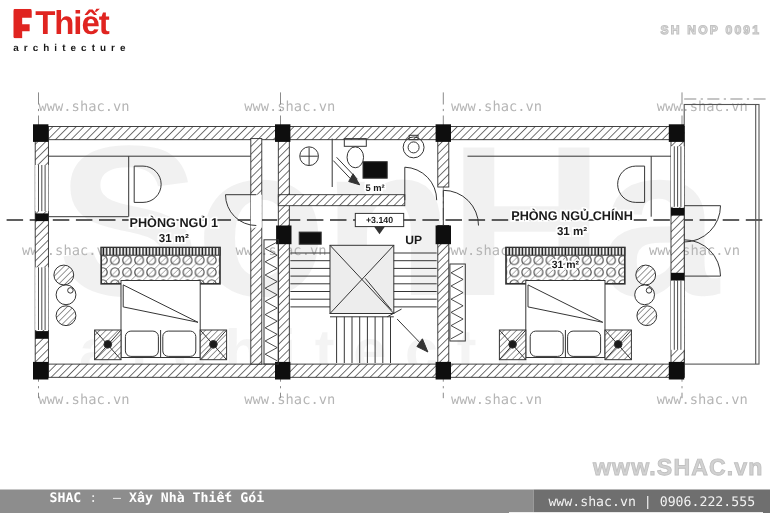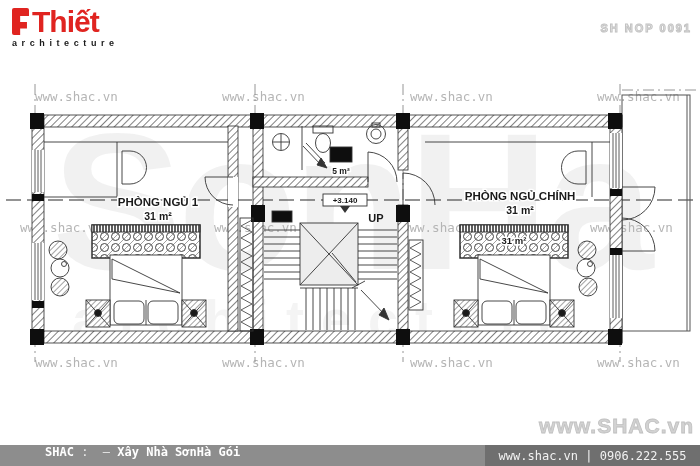--- a/index.html
+++ b/index.html
@@ -279,17 +279,17 @@
       <text x="520" y="214" text-anchor="middle" font-size="10.5">31 m²</text>
       <text x="514" y="244" text-anchor="middle" font-size="9.5">31 m²</text>
       <text x="341" y="174" text-anchor="middle" font-size="8.5">5 m²</text>
       <text x="376" y="222" text-anchor="middle" font-size="11" stroke-width="0">UP</text>
     </g>
   </svg>
 
   <div class="wm-large">www.SHAC.vn</div>
 
   <div class="footer">
-    <div class="footer-left"><b>SHAC</b><span> : </span><span> – </span><b>Xây Nhà SơnHà Gói</b></div>
+    <div class="footer-left"><b>SHAC</b><span> : </span><span> – </span><b>Xây Nhà Thiết Gói</b></div>
     <div class="footer-right"><span>www.shac.vn</span><span> | </span><span>0906.222.555</span></div>
   </div>
 
 </div>
 
 </body></html>

